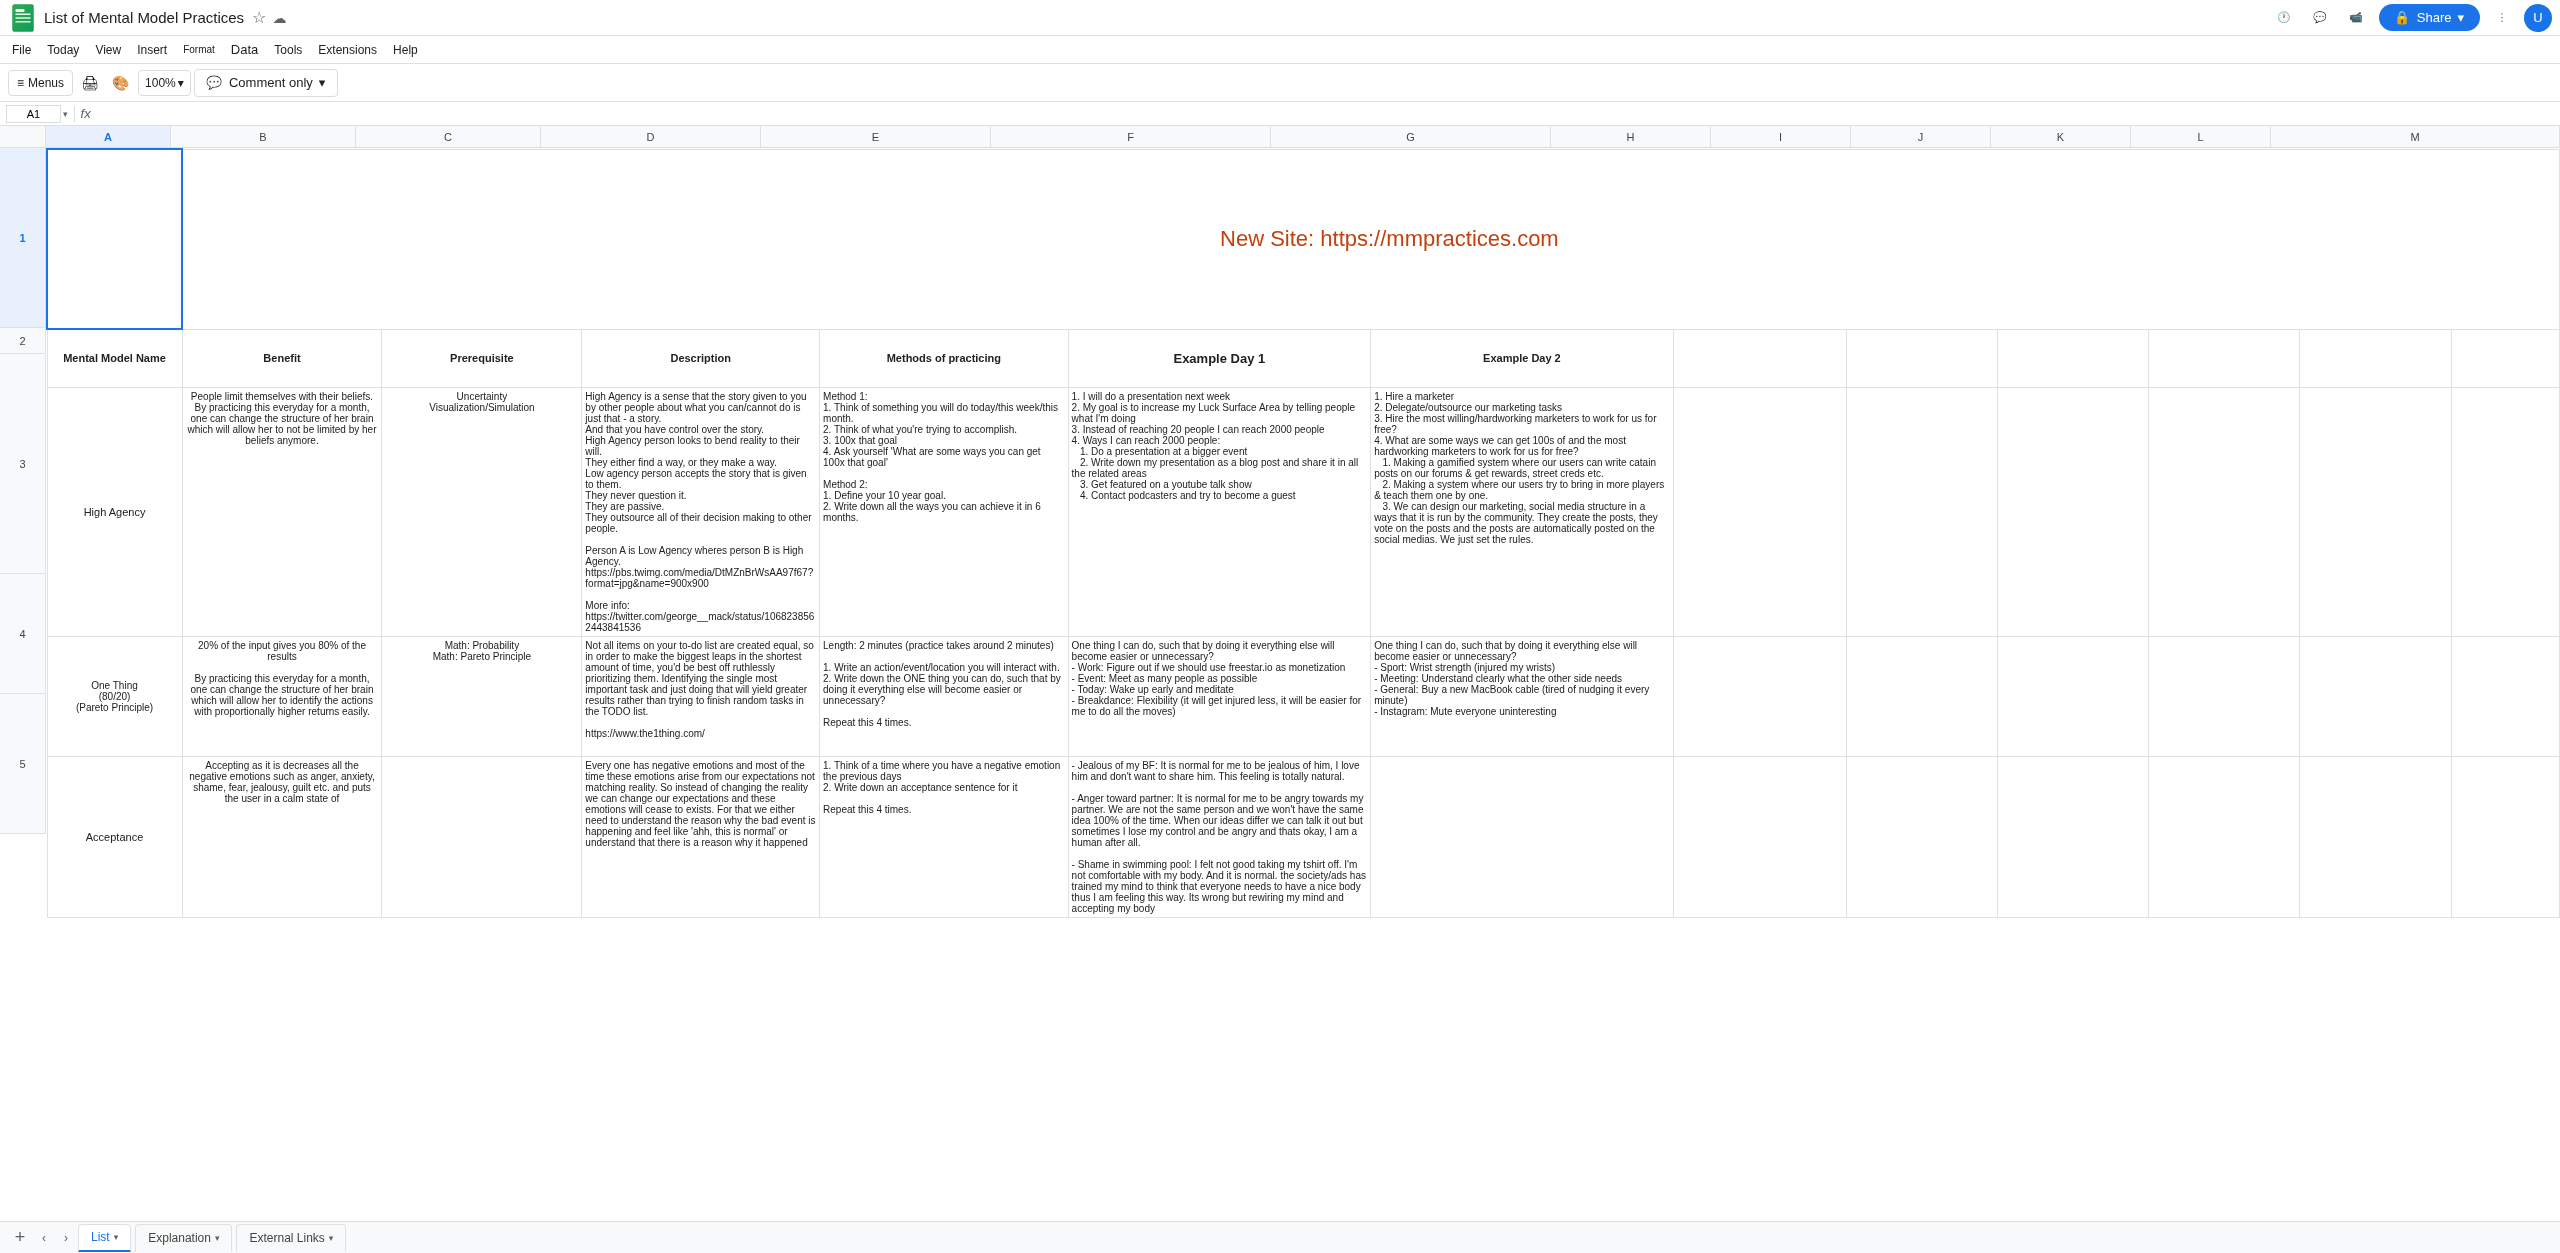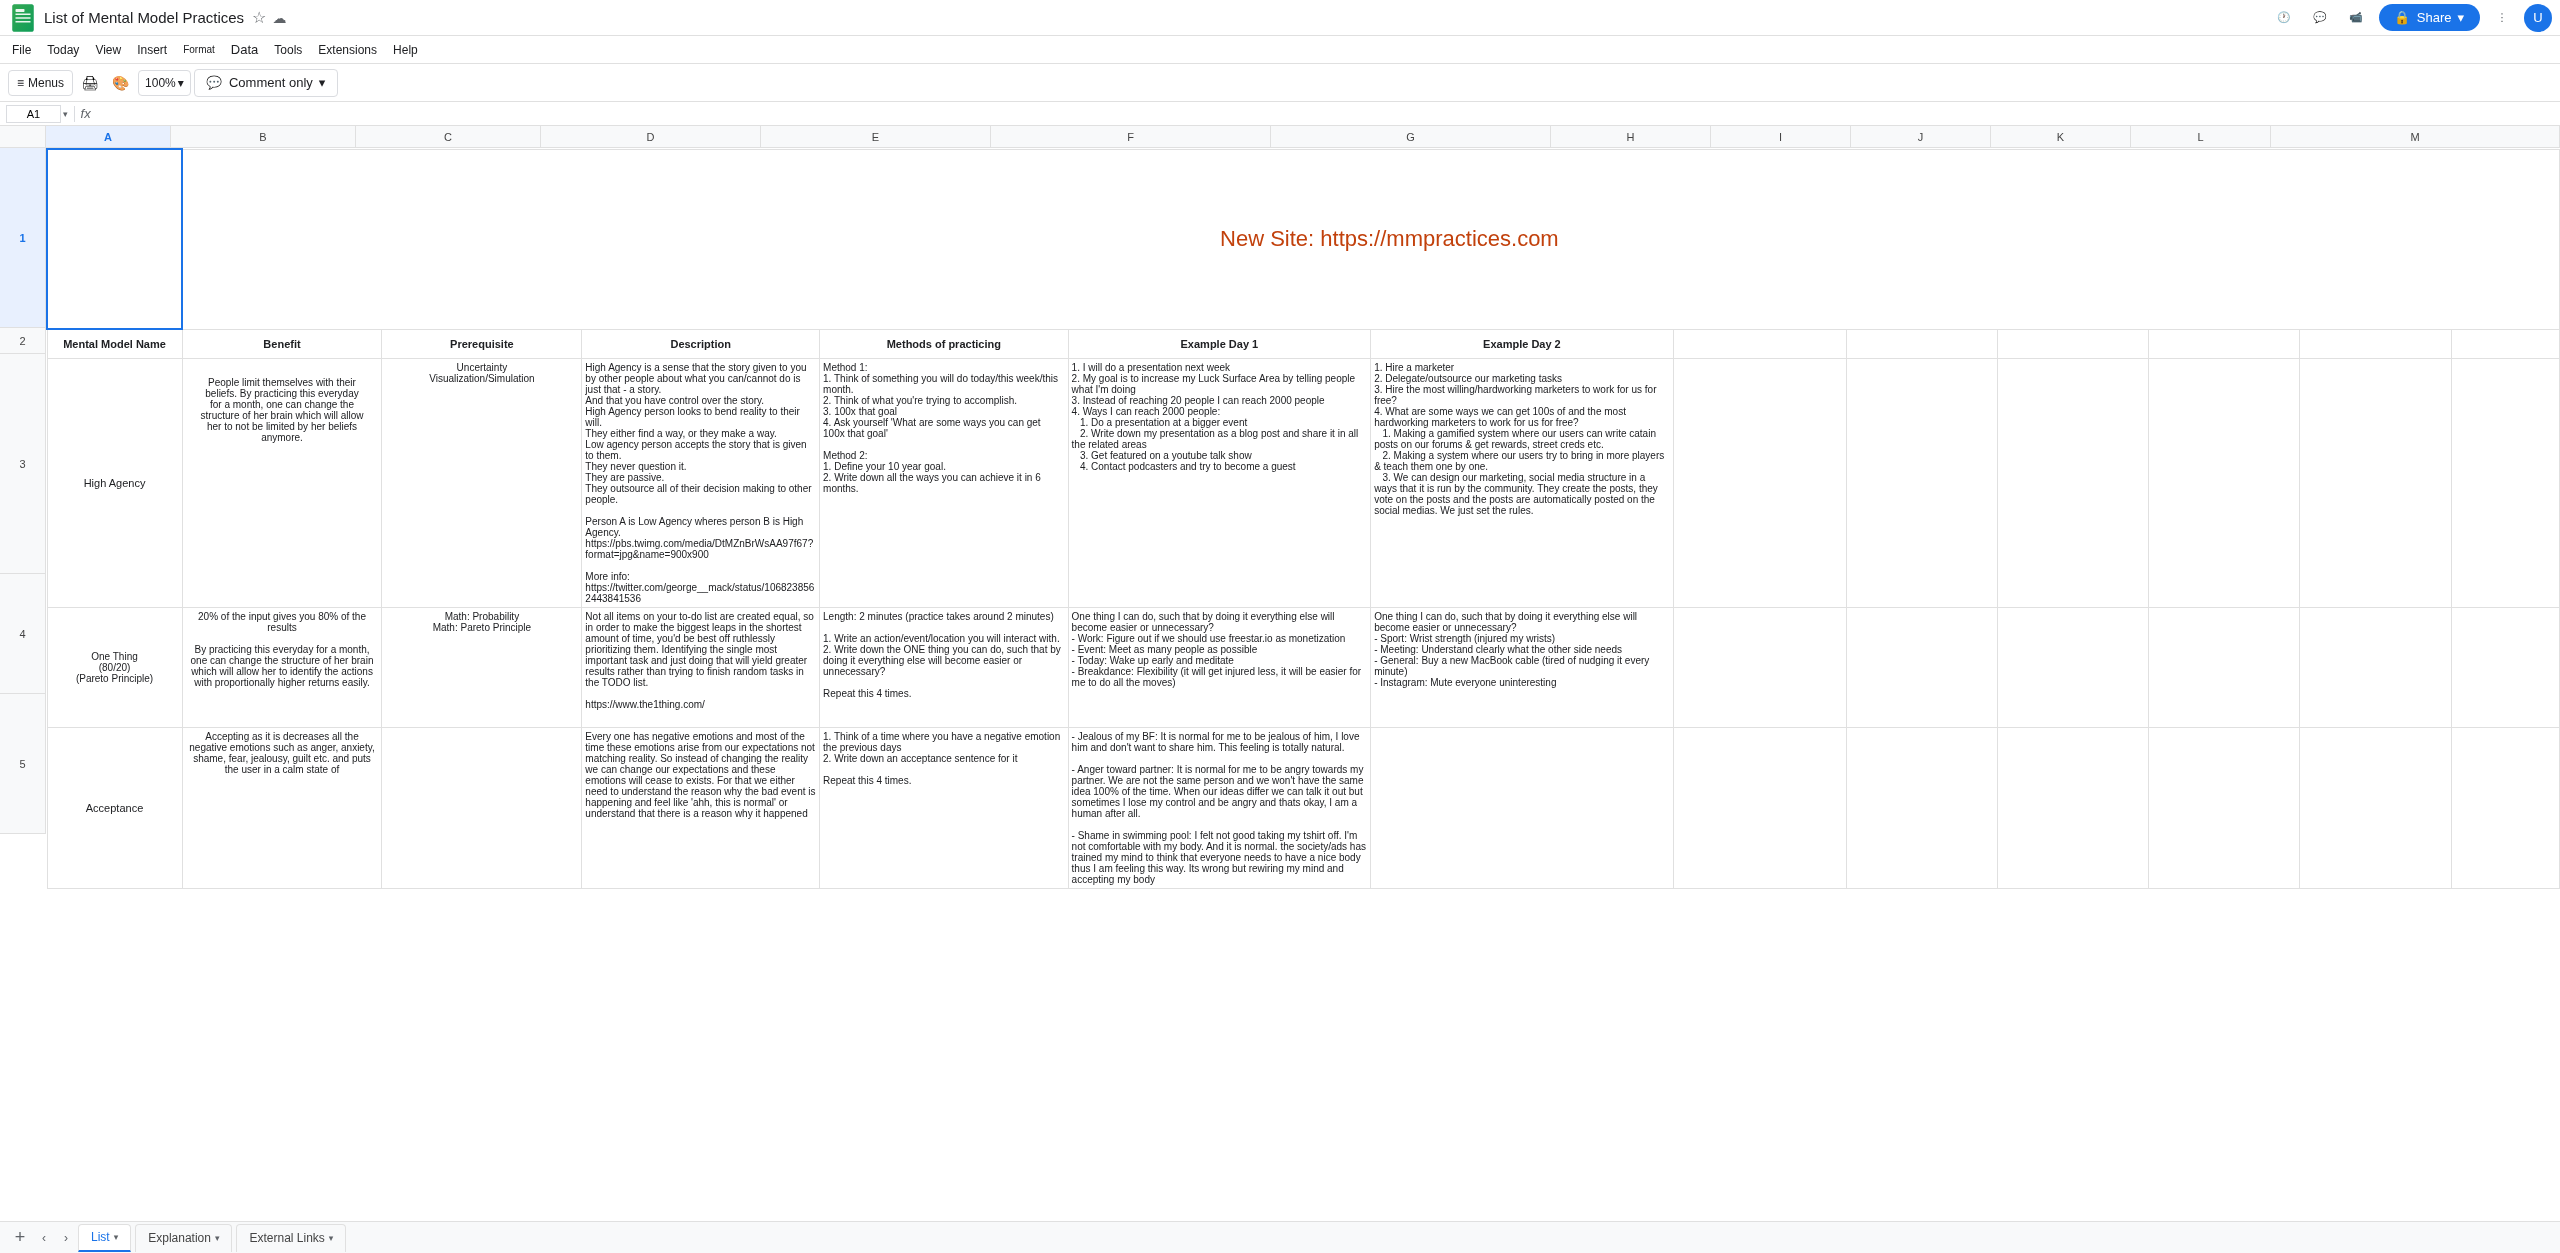--- a/index.html
+++ b/index.html
@@ -148,33 +148,33 @@
             <a style="color:#c2410c;font-size:22px;text-decoration:none;font-weight:normal;" href="#">New Site: https://mmpractices.com</a>
           </td>
         </tr>
 
         <tr>
           <td style="height:26px;border:1px solid #e0e0e0;font-weight:bold;text-align:center;vertical-align:middle;padding:3px;font-size:11px;">Mental Model Name</td>
           <td style="height:26px;border:1px solid #e0e0e0;font-weight:bold;text-align:center;vertical-align:middle;padding:3px;font-size:11px;">Benefit</td>
           <td style="height:26px;border:1px solid #e0e0e0;font-weight:bold;text-align:center;vertical-align:middle;padding:3px;font-size:11px;">Prerequisite</td>
           <td style="height:26px;border:1px solid #e0e0e0;font-weight:bold;text-align:center;vertical-align:middle;padding:3px;font-size:11px;">Description</td>
           <td style="height:26px;border:1px solid #e0e0e0;font-weight:bold;text-align:center;vertical-align:middle;padding:3px;font-size:11px;">Methods of practicing</td>
-          <td style="height:26px;border:1px solid #e0e0e0;font-weight:bold;text-align:center;vertical-align:middle;padding:8px;font-size:11px;">Example Day 1</td>
+          <td style="height:26px;border:1px solid #e0e0e0;font-weight:bold;text-align:center;vertical-align:middle;padding:21px;font-size:13px;">Example Day 1</td>
           <td style="height:26px;border:1px solid #e0e0e0;font-weight:bold;text-align:center;vertical-align:middle;padding:3px;font-size:11px;">Example Day 2</td>
           <td style="height:26px;border:1px solid #e0e0e0;padding:3px;font-size:11px;"></td>
           <td style="height:26px;border:1px solid #e0e0e0;padding:3px;font-size:11px;"></td>
           <td style="height:26px;border:1px solid #e0e0e0;padding:3px;font-size:11px;"></td>
           <td style="height:26px;border:1px solid #e0e0e0;padding:3px;font-size:11px;"></td>
           <td style="height:26px;border:1px solid #e0e0e0;padding:3px;font-size:11px;"></td>
           <td style="height:26px;border:1px solid #e0e0e0;padding:3px;font-size:11px;"></td>
         </tr>
 
         <tr>
           <td style="height:220px;border:1px solid #e0e0e0;vertical-align:middle;text-align:center;padding:3px;font-size:11px;white-space:pre-wrap;word-wrap:break-word;">High Agency</td>
-          <td style="height:220px;border:1px solid #e0e0e0;vertical-align:top;text-align:center;padding:18px;font-size:10px;white-space:pre-wrap;word-wrap:break-word;margin-left:24px;">People limit themselves with their beliefs. By practicing this everyday for a month, one can change the structure of her brain which will allow her to not be limited by her beliefs anymore.</td>
+          <td style="height:220px;border:1px solid #e0e0e0;vertical-align:top;text-align:center;padding:3px;font-size:10px;white-space:pre-wrap;word-wrap:break-word;margin-left:24px;">People limit themselves with their beliefs. By practicing this everyday for a month, one can change the structure of her brain which will allow her to not be limited by her beliefs anymore.</td>
           <td style="height:220px;border:1px solid #e0e0e0;vertical-align:top;text-align:center;padding:3px;font-size:10px;white-space:pre-wrap;word-wrap:break-word;">Uncertainty
 Visualization/Simulation</td>
           <td style="height:220px;border:1px solid #e0e0e0;vertical-align:top;padding:3px;font-size:10px;white-space:pre-wrap;word-wrap:break-word;overflow:hidden;margin-top:48px;">High Agency is a sense that the story given to you by other people about what you can/cannot do is just that - a story.
 And that you have control over the story.
 High Agency person looks to bend reality to their will.
 They either find a way, or they make a way.
 Low agency person accepts the story that is given to them.
 They never question it.
 They are passive.
 They outsource all of their decision making to other people.

